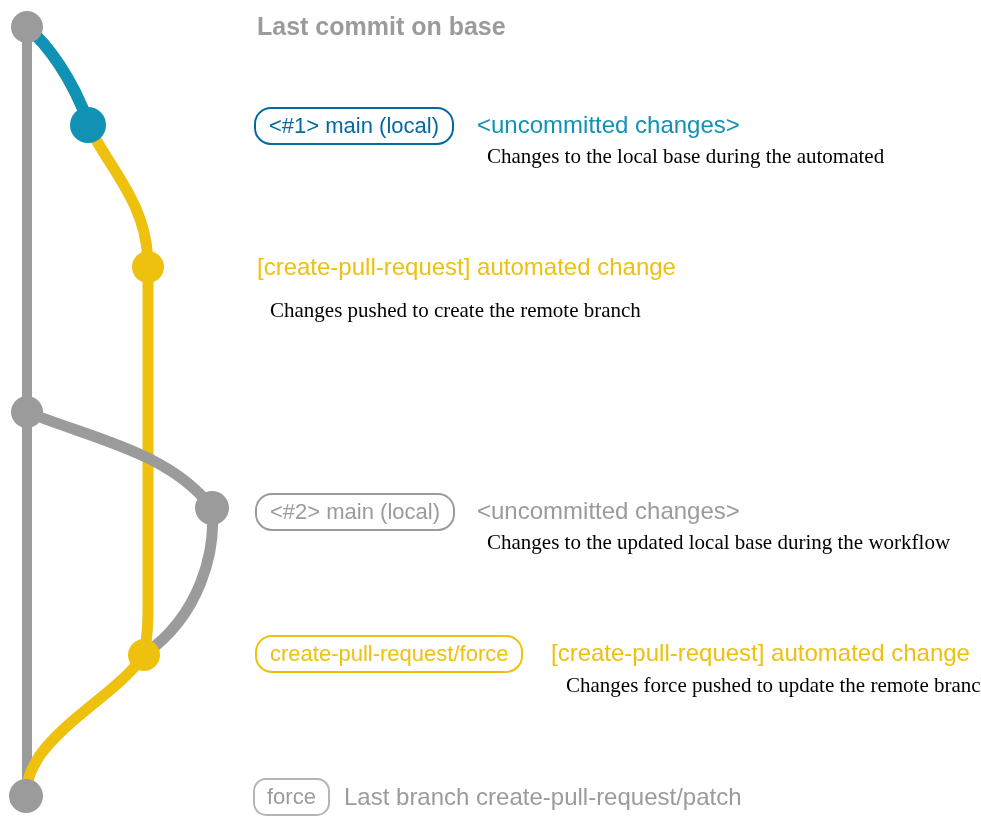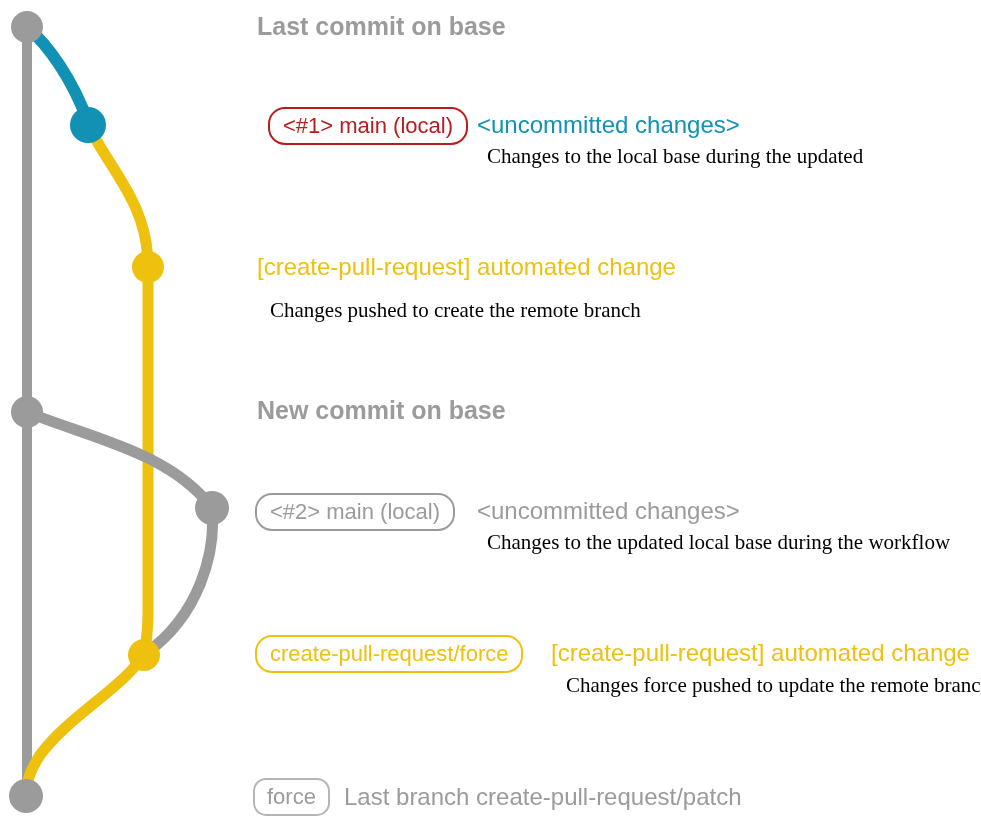--- a/index.html
+++ b/index.html
@@ -51,28 +51,27 @@
     <circle cx="27" cy="412" r="16" fill="#9b9b9b"></circle>
     <circle cx="212" cy="508" r="17" fill="#9b9b9b"></circle>
     <circle cx="26" cy="796" r="17" fill="#9b9b9b"></circle>
     <circle cx="88" cy="125" r="18" fill="#1191b3"></circle>
     <circle cx="148" cy="267" r="16" fill="#edc10d"></circle>
     <circle cx="144" cy="655" r="16" fill="#edc10d"></circle>
   </svg>
 
   <div class="label" style="left: 257px; top: 27px; color: rgb(155, 155, 155);">Last commit on base</div>
 
-  <div class="badge" style="left: 268px; top: 126px; color: #b91c1c;">&lt;#1&gt; main (local)</div>
+  <div class="badge" style="left: 254px; top: 126px; color: #0369a1;">&lt;#1&gt; main (local)</div>
   <div class="title" style="left: 477px; top: 125px; color: rgb(17, 145, 179);">&lt;uncommitted changes&gt;</div>
-  <div class="desc" style="left:487px; top:157px;">Changes to the local base during the updated</div>
+  <div class="desc" style="left:487px; top:157px;">Changes to the local base during the automated</div>
 
   <div class="title" style="left: 257px; top: 267px; color: rgb(237, 193, 13);">[create-pull-request] automated change</div>
   <div class="desc" style="left:270px; top:311px;">Changes pushed to create the remote branch</div>
 
-  <div class="label" style="left: 257px; top: 411px; color: rgb(155, 155, 155);">New commit on base</div>
 
   <div class="badge" style="left: 255px; top: 512px; color: rgb(155, 155, 155);">&lt;#2&gt; main (local)</div>
   <div class="title" style="left: 477px; top: 511px; color: rgb(155, 155, 155);">&lt;uncommitted changes&gt;</div>
   <div class="desc" style="left:487px; top:543px;">Changes to the updated local base during the workflow</div>
 
   <div class="badge" style="left: 255px; top: 654px; color: rgb(237, 193, 13);">create-pull-request/force</div>
   <div class="title" style="left: 551px; top: 653px; color: rgb(237, 193, 13);">[create-pull-request] automated change</div>
   <div class="desc" style="left:566px; top:686px;">Changes force pushed to update the remote branch</div>
 
   <div class="badge small" style="left: 253px; top: 797px; color: rgb(155, 155, 155); border-color: rgb(181, 181, 181);">force</div>

